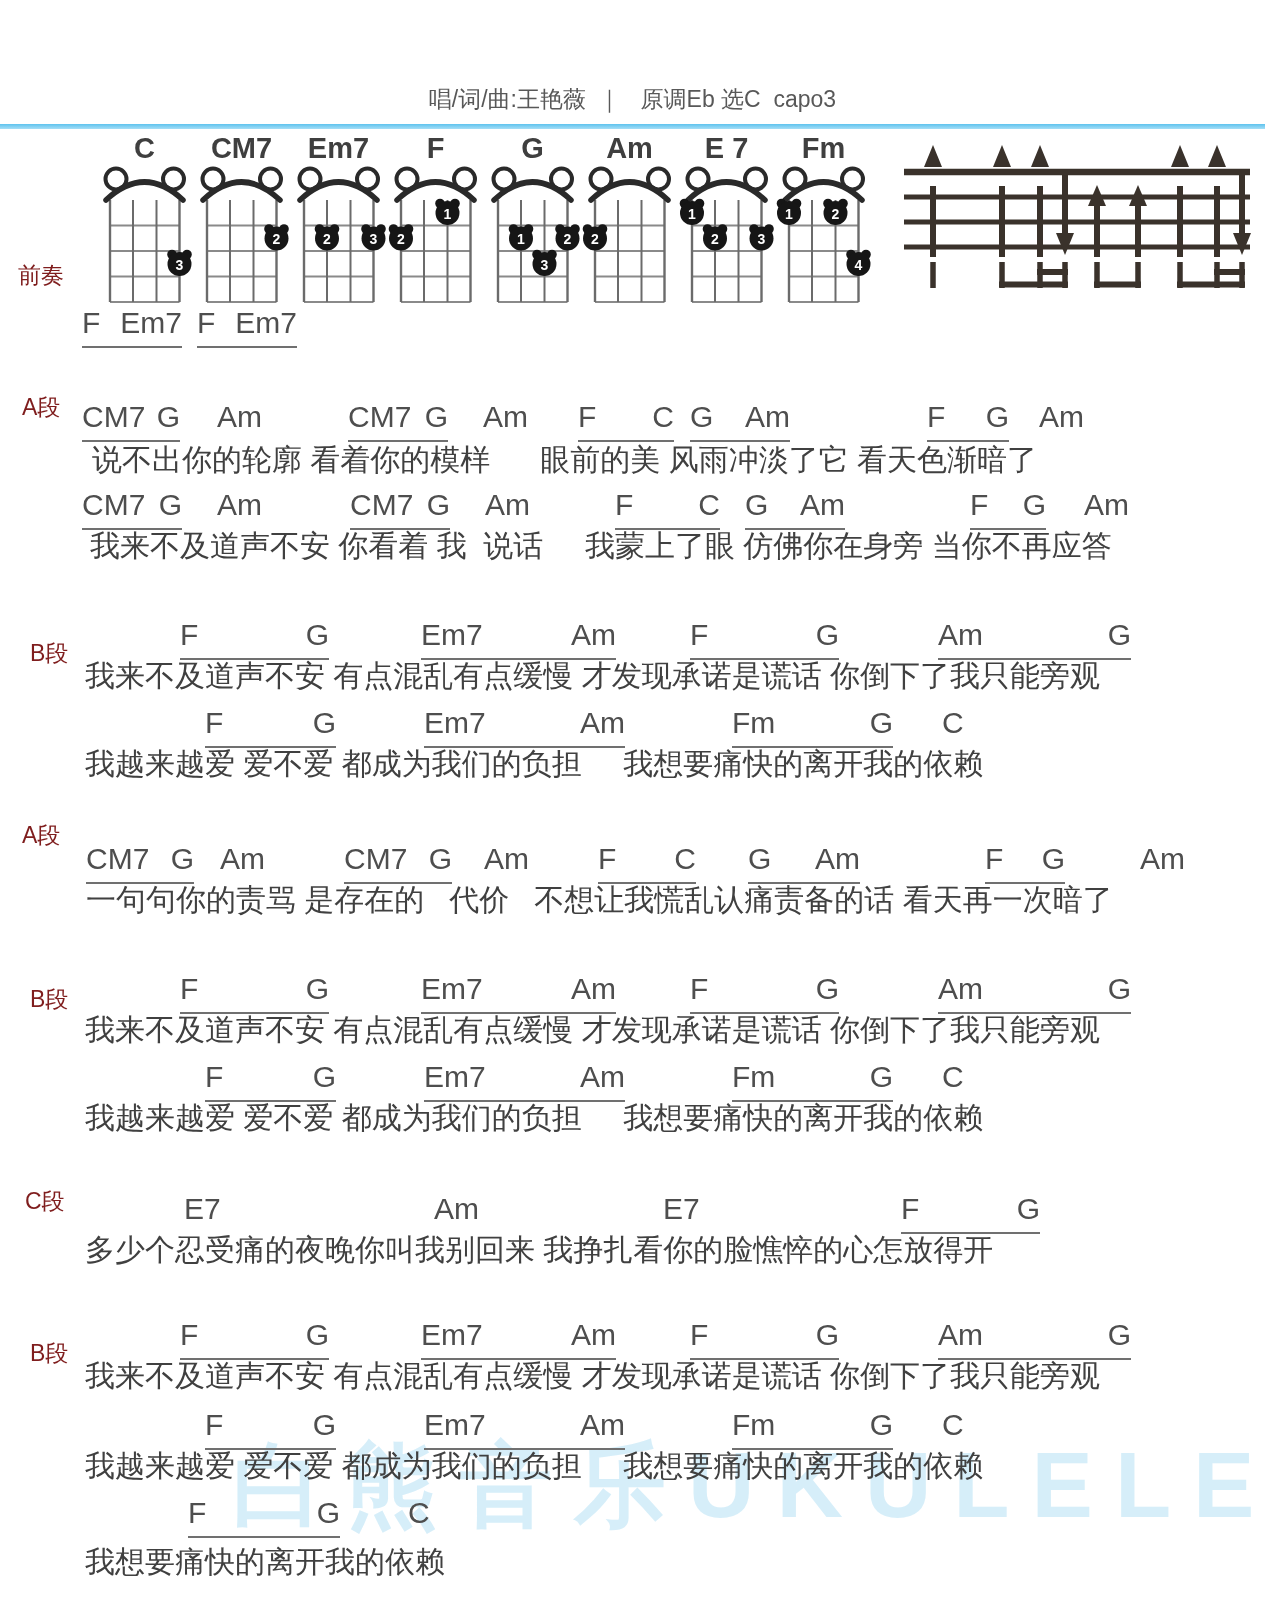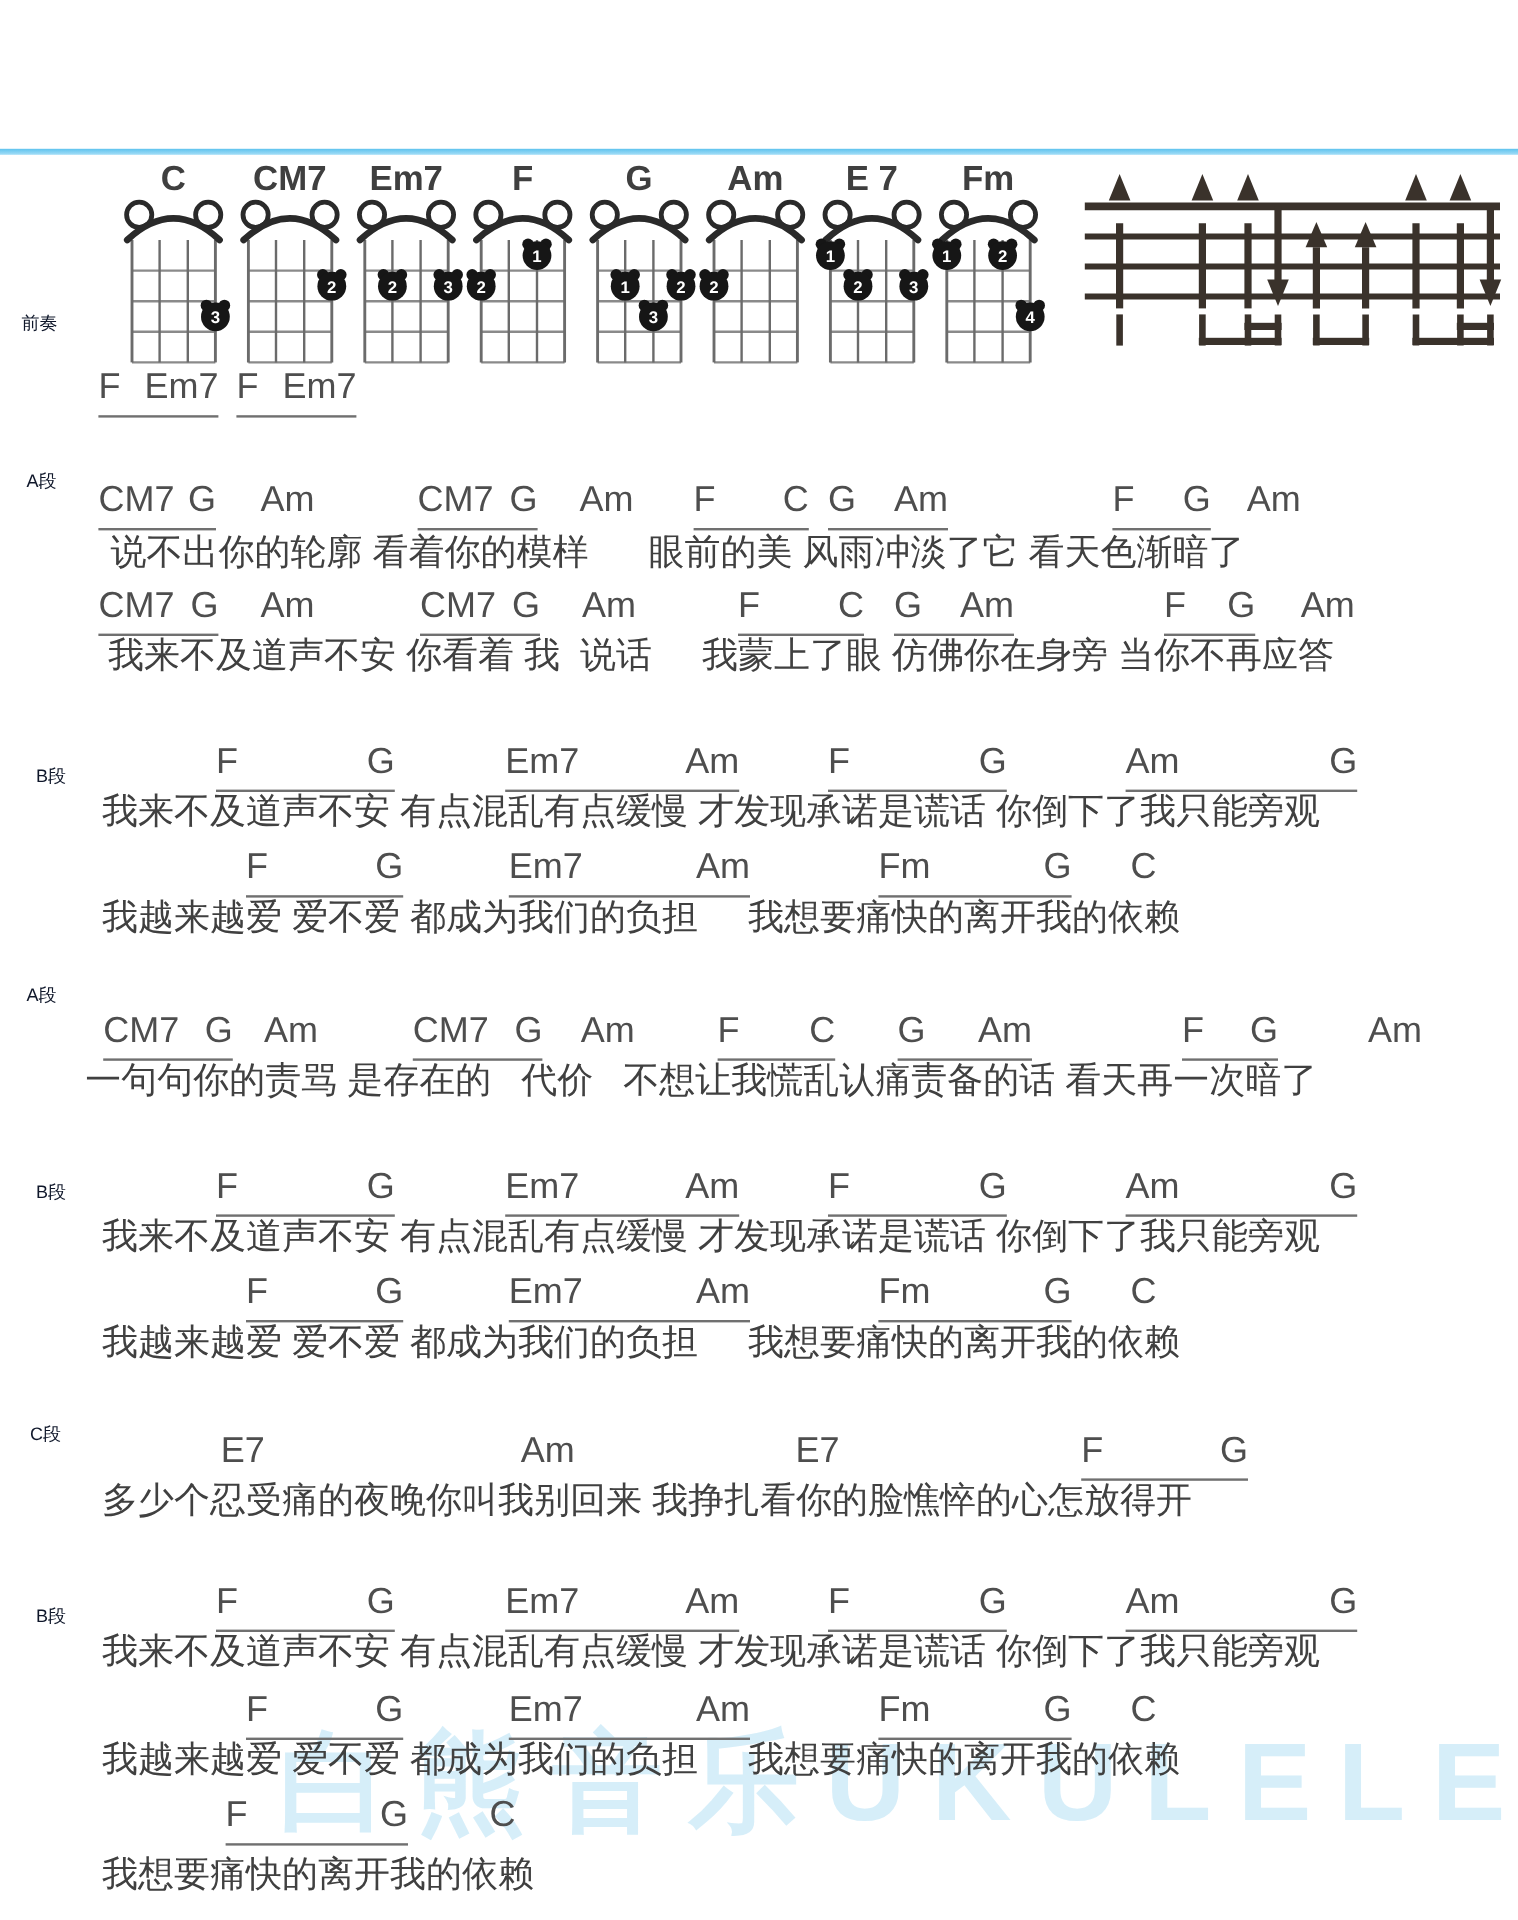--- a/index.html
+++ b/index.html
@@ -12,34 +12,35 @@
             font-size:23px;color:#585858;z-index:2;white-space:pre}
   .subtitle .sep{margin:0 20px 0 12px}
   .divider{position:absolute;top:124px;left:0;width:100%;height:5px;
            background:linear-gradient(180deg,#5ec3ee,#a5def7);z-index:2}
   .chord-svg{position:absolute;width:100px;height:185px;z-index:1}
   .dg-label{font-size:29px;font-weight:bold;fill:#3f3f3f;text-anchor:middle;
             font-family:"Liberation Sans","DejaVu Sans",sans-serif}
   .dg-finger{font-size:14px;font-weight:bold;fill:#ffffff;text-anchor:middle;
              font-family:"Liberation Sans","DejaVu Sans",sans-serif}
   #strum-svg{position:absolute;left:890px;top:140px;width:368px;height:155px;z-index:1}
-  .section-label{position:absolute;font-size:15px;color:#0f172a;z-index:2;white-space:pre}
+  .section-label{position:absolute;font-size:23px;color:#7f1d1d;z-index:2;white-space:pre}
   .line{position:absolute;left:0;width:100%;height:44px;z-index:2}
   .chord-group{position:absolute;display:inline-flex;justify-content:space-between;
                font-size:30px;color:#4e4e4e;white-space:pre;top:0}
   .chord-group.u{border-bottom:2px solid #707070;padding-bottom:6px}
   .lyric{position:absolute;top:0;font-size:30px;color:#404040;white-space:pre}
   .watermark{position:absolute;left:232px;top:1424px;font-size:92px;font-weight:bold;
              letter-spacing:22px;white-space:nowrap;color:rgba(138,206,238,0.35);z-index:0}
 </style>
 </head>
 <body>
 
 <div id="page">
   <div class="watermark">白熊音乐UKULELE</div>
+  <div class="subtitle"><span>唱/词/曲:王艳薇</span><span class="sep">｜</span><span>原调Eb 选C  capo3</span></div>
   <div class="divider"></div>
   <div id="sheet">
     <svg id="strum-svg" viewBox="0 0 368 155">
         <line x1="14" y1="32" x2="360" y2="32" stroke="#3a322b" stroke-width="6.5"></line>
         <line x1="14" y1="57" x2="360" y2="57" stroke="#3a322b" stroke-width="5"></line>
         <line x1="14" y1="82" x2="360" y2="82" stroke="#3a322b" stroke-width="5"></line>
         <line x1="14" y1="107" x2="360" y2="107" stroke="#3a322b" stroke-width="5"></line>
         <line x1="43" y1="46" x2="43" y2="117" stroke="#3a322b" stroke-width="6"></line>
         <polygon points="43,5 34,27 52,27" fill="#3a322b"></polygon>
         <line x1="112" y1="46" x2="112" y2="117" stroke="#3a322b" stroke-width="6"></line>
@@ -313,21 +314,21 @@
         <span class="chord-group u" style="left: 86px; width: 108px;"><span class="chord">CM7</span><span class="chord">G</span></span>
         <span class="chord-group" style="left: 220px;"><span class="chord">Am</span></span>
         <span class="chord-group u" style="left: 344px; width: 108px;"><span class="chord">CM7</span><span class="chord">G</span></span>
         <span class="chord-group" style="left: 484px;"><span class="chord">Am</span></span>
         <span class="chord-group u" style="left: 598px; width: 98px;"><span class="chord">F</span><span class="chord">C</span></span>
         <span class="chord-group u" style="left: 748px; width: 112px;"><span class="chord">G</span><span class="chord">Am</span></span>
         <span class="chord-group u" style="left: 985px; width: 80px;"><span class="chord">F</span><span class="chord">G</span></span>
         <span class="chord-group" style="left: 1140px;"><span class="chord">Am</span></span>
       </div>
       <div class="line" style="top: 880px;">
-        <span class="lyric" style="left: 71px;">一句句你的责骂 是存在的   代价   不想让我慌乱认痛责备的话 看天再一次暗了</span>
+        <span class="lyric" style="left: 86px;">一句句你的责骂 是存在的   代价   不想让我慌乱认痛责备的话 看天再一次暗了</span>
       </div>
       <div class="section-label" style="left: 30px; top: 984px;">B段</div>
       <div class="line" style="top: 972px;">
         <span class="chord-group u" style="left: 180px; width: 149px;"><span class="chord">F</span><span class="chord">G</span></span>
         <span class="chord-group u" style="left: 421px; width: 195px;"><span class="chord">Em7</span><span class="chord">Am</span></span>
         <span class="chord-group u" style="left: 690px; width: 149px;"><span class="chord">F</span><span class="chord">G</span></span>
         <span class="chord-group u" style="left: 938px; width: 193px;"><span class="chord">Am</span><span class="chord">G</span></span>
       </div>
       <div class="line" style="top: 1010px;">
         <span class="lyric" style="left: 85px;">我来不及道声不安 有点混乱有点缓慢 才发现承诺是谎话 你倒下了我只能旁观</span>

